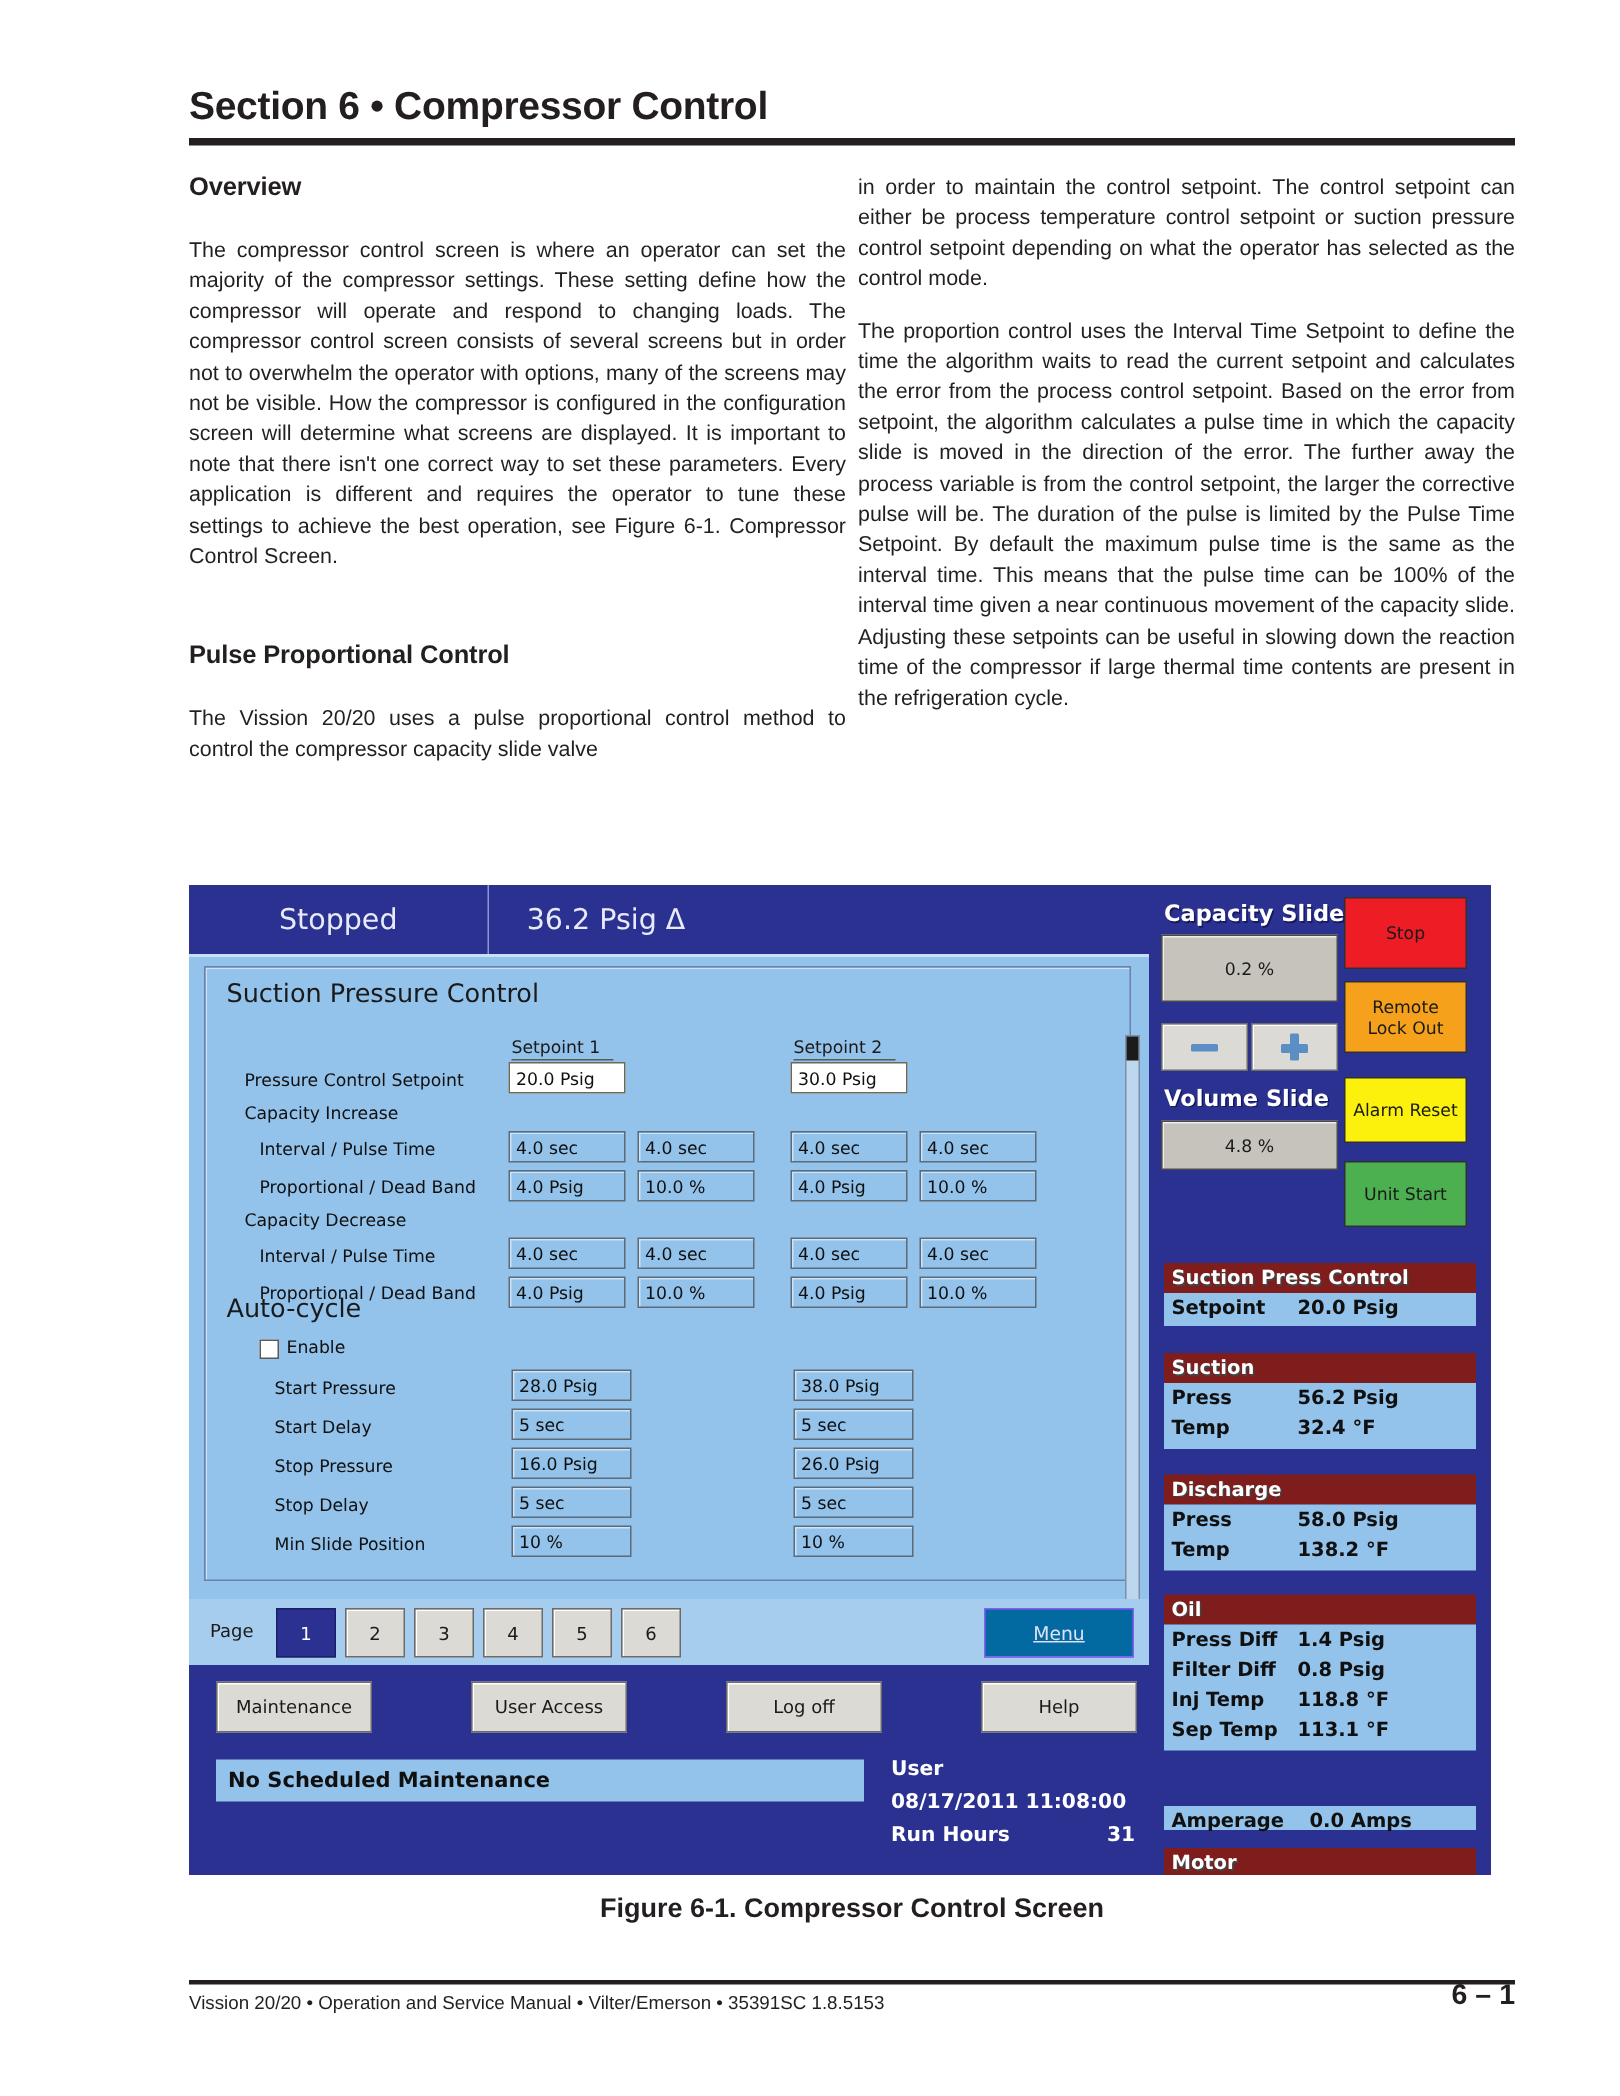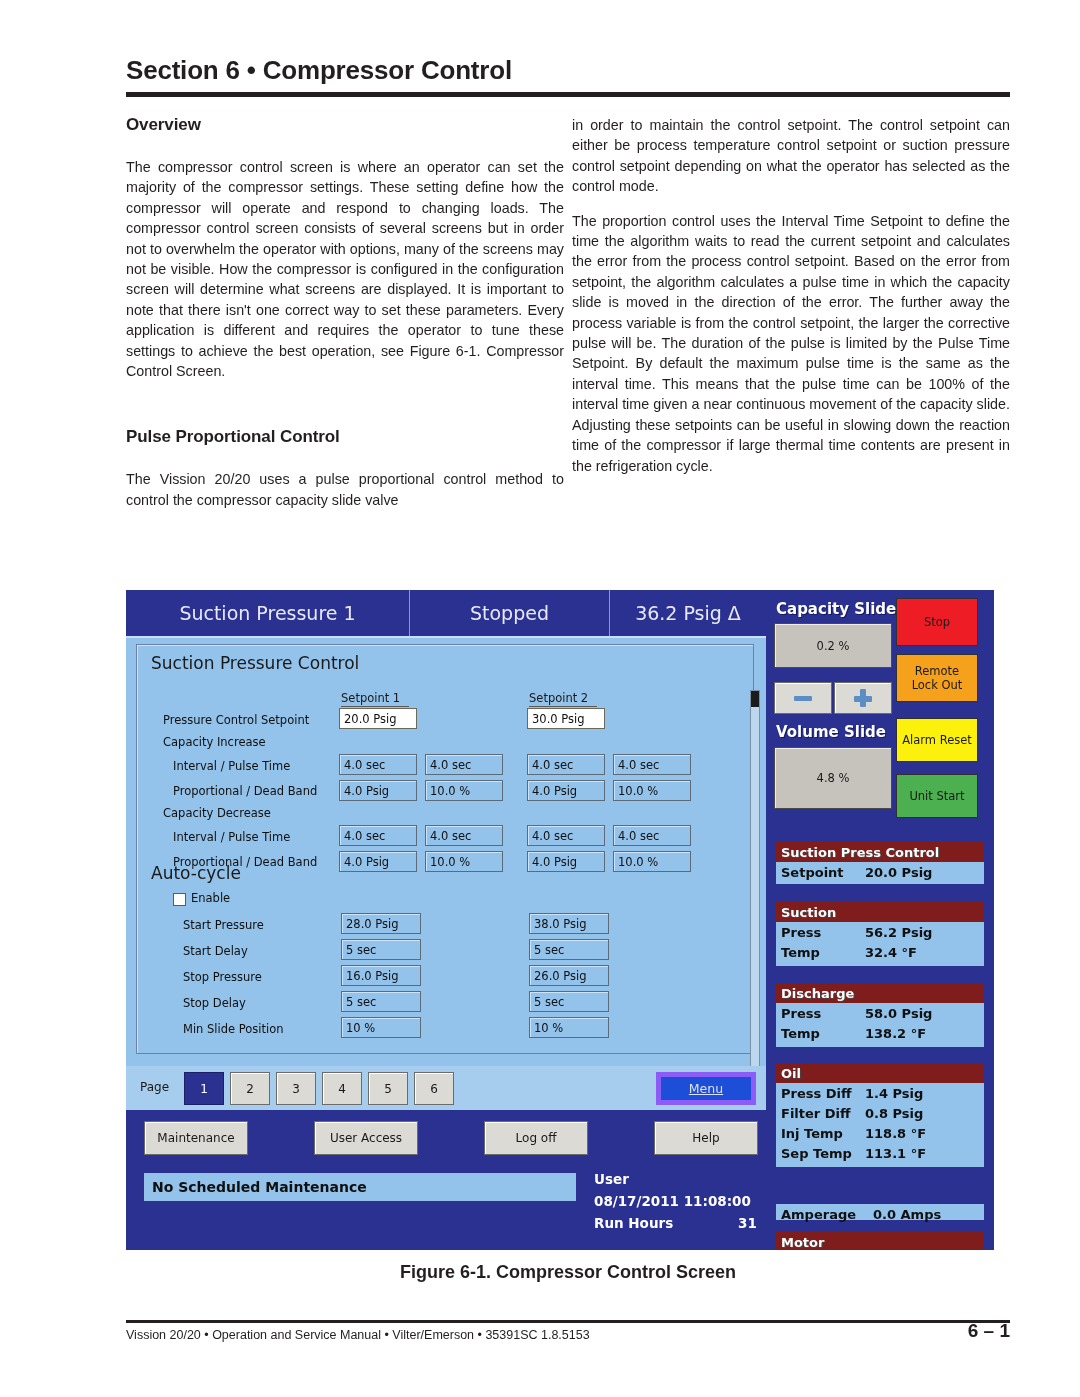--- a/index.html
+++ b/index.html
@@ -118,23 +118,23 @@
   .pbtn{
     position:absolute;top:6px;width:40px;height:33px;
     background:#dcdad5;border:1px solid #6b6b6b;
     box-shadow:inset 1px 1px 0 #ffffff;
     display:flex;align-items:center;justify-content:center;
     font-size:12px;color:#1a1a1a;box-sizing:border-box;
   }
   .pbtn.active{background:#2b3190;color:#ffffff;border:1px solid #1a1f66;box-shadow:none;}
   .menubtn{
     position:absolute;right:10px;top:6px;width:100px;height:33px;
-    background:#1d4ed8;color:#dfe2f5;font-size:12.5px;
-    display:flex;align-items:center;justify-content:center;
-    border:5px solid #8b5cf6;box-sizing:border-box;text-decoration:underline;
+    background:#0369a1;color:#dfe2f5;font-size:12.5px;
+    display:flex;align-items:center;justify-content:center;
+    border:1px solid #8b5cf6;box-sizing:border-box;text-decoration:underline;
   }
 
   
   .actionrow{position:absolute;left:0;top:520px;width:640px;height:56px;background:#2b3190;}
   .abtn{
     position:absolute;top:11px;height:34px;width:104px;
     background:#dcdad5;border:1px solid #6b6b6b;
     box-shadow:inset 1px 1px 0 #ffffff;
     display:flex;align-items:center;justify-content:center;
     font-size:12px;color:#1a1a1a;box-sizing:border-box;
@@ -221,21 +221,20 @@
   </div>
 
   <div class="col col-right">
     <p class="body">in order to maintain the control setpoint. The control setpoint can either be process temperature control setpoint or suction pressure control setpoint depending on what the operator has selected as the control mode.</p>
     <p class="body">The proportion control uses the Interval Time Setpoint to define the time the algorithm waits to read the current setpoint and calculates the error from the process control setpoint. Based on the error from setpoint, the algorithm calculates a pulse time in which the capacity slide is moved in the direction of the error. The further away the process variable is from the control setpoint, the larger the corrective pulse will be. The duration of the pulse is limited by the Pulse Time Setpoint. By default the maximum pulse time is the same as the interval time. This means that the pulse time can be 100% of the interval time given a near continuous movement of the capacity slide. Adjusting these setpoints can be useful in slowing down the reaction time of the compressor if large thermal time contents are present in the refrigeration cycle.</p>
   </div>
 
   <div class="hmi">
 
     <div class="hmi-topbar">
-      <div class="topcell c1">Suction Pressure 1</div>
       <div class="topcell c2">Stopped</div>
       <div class="topcell c3">36.2 Psig Δ</div>
     </div>
 
     <div class="hmi-main">
       <div class="inner-panel">
 
         <div class="panel-title">Suction Pressure Control</div>
 
         <div class="sp-hdr" style="left:204px;top:46px;width:68px;">Setpoint 1</div>
@@ -333,21 +332,21 @@
       <div class="rail-lbl" style="left:10px;top:10px;">Capacity Slide</div>
       <div class="slide-box" style="left:8px;top:33px;width:118px;height:45px;">0.2 %</div>
       <div class="pmbtn" style="left:8px;width:58px;">
         <span class="glyph-minus"></span>
       </div>
       <div class="pmbtn" style="left:68px;width:58px;">
         <span class="glyph-plus"></span>
       </div>
 
       <div class="rail-lbl" style="left:10px;top:133px;">Volume Slide</div>
-      <div class="slide-box" style="left:8px;top:157px;width:118px;height:62px;">4.8 %</div>
+      <div class="slide-box" style="left:8px;top:157px;width:118px;height:33px;">4.8 %</div>
 
       <div class="cbtn" style="top:8px;height:48px;background:#ee1c25;">Stop</div>
       <div class="cbtn" style="top:64px;height:48px;background:#f5a11b;flex-direction:column;">
         <span>Remote</span>
         <span>Lock Out</span>
       </div>
       <div class="cbtn" style="top:128px;height:44px;background:#fbf10d;">Alarm Reset</div>
       <div class="cbtn" style="top:184px;height:44px;background:#4caf50;">Unit Start</div>
 
       <div class="grp-hdr" style="top:252px;">Suction Press Control</div>

